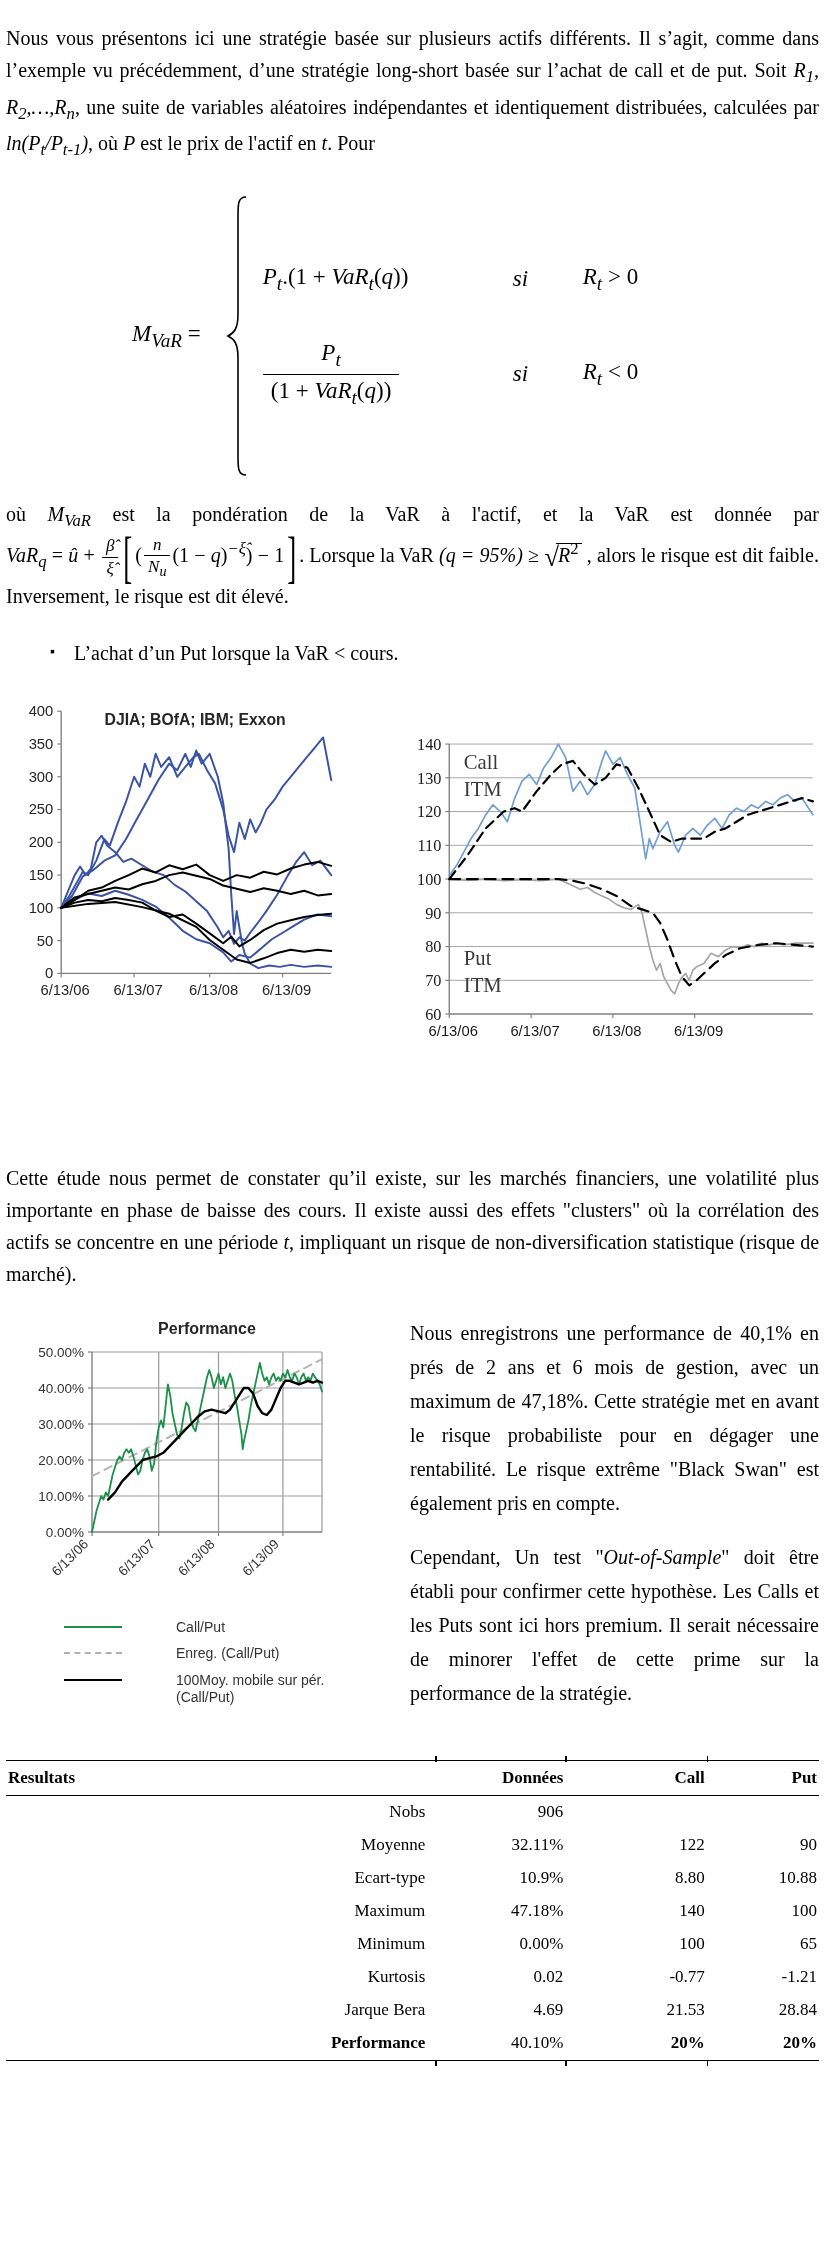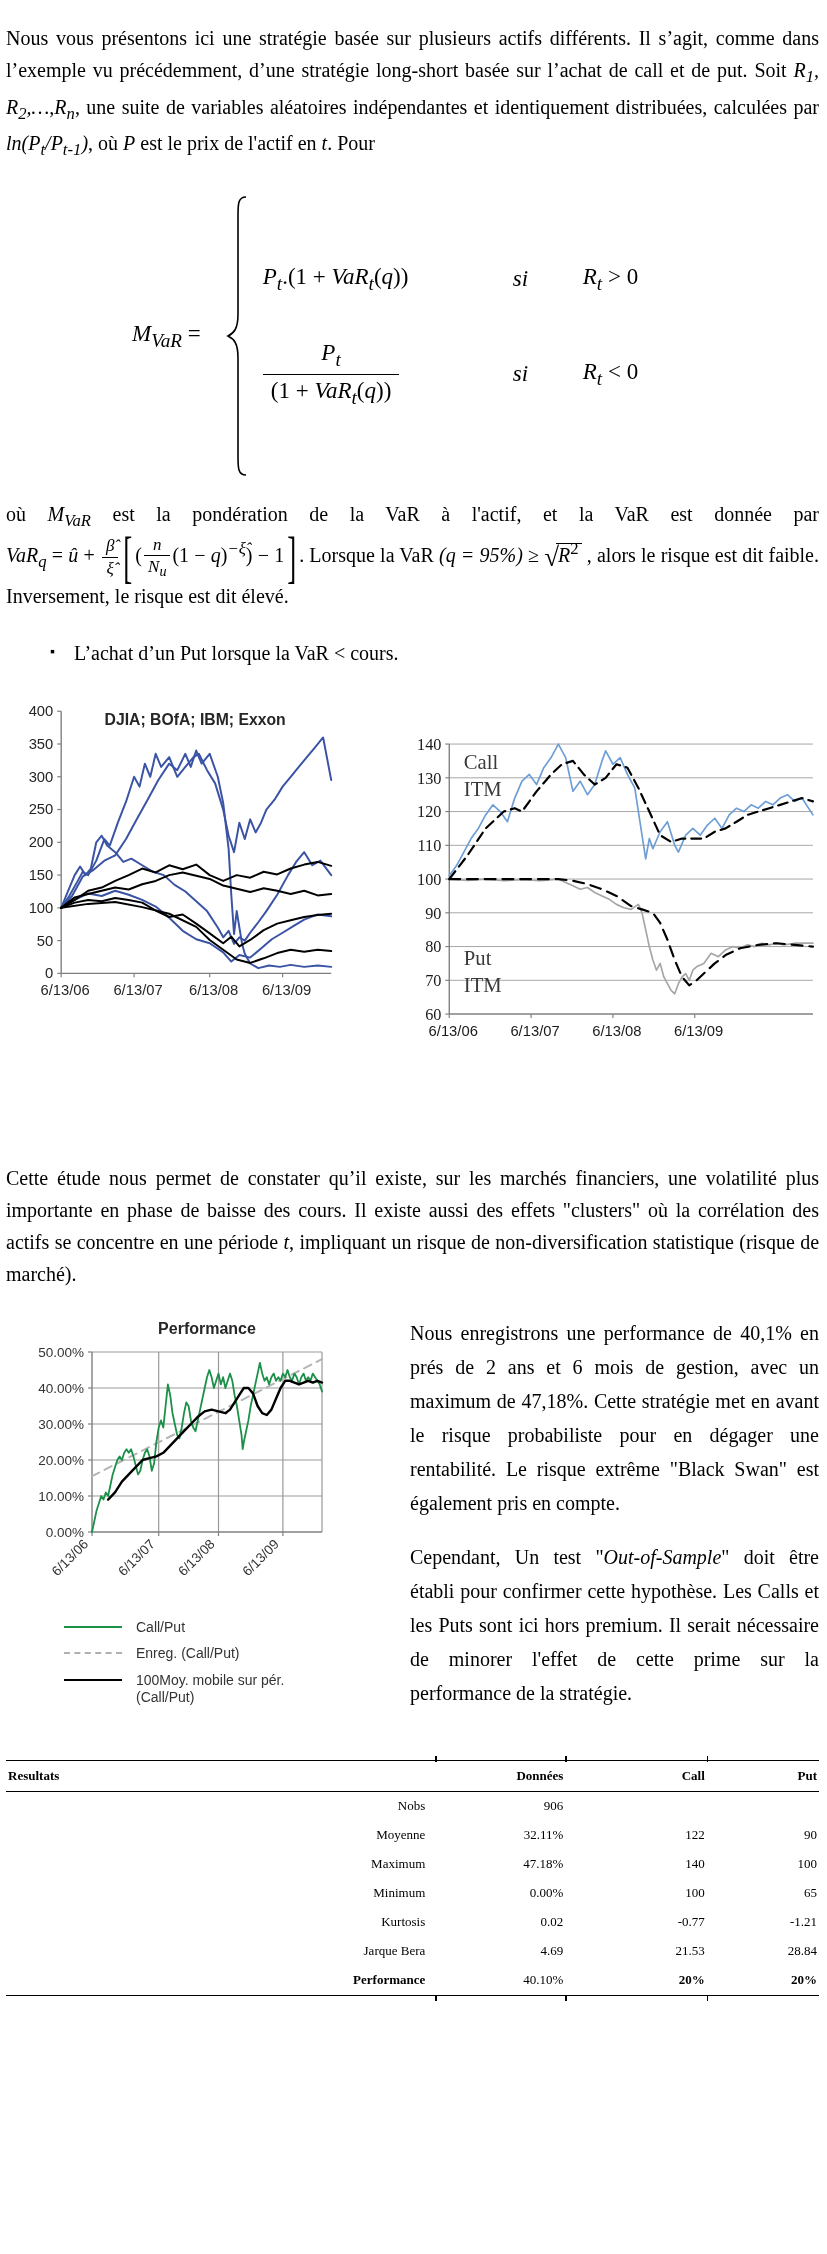--- a/index.html
+++ b/index.html
@@ -35,27 +35,27 @@
   .bullets li::before{content:"▪";position:absolute;left:0;top:2px;font-size:14px;}
   
   .charts-row{display:flex;align-items:flex-start;margin:14px 0 0 0;}
   svg.chart{display:block;}
   .chart2{margin-top:3px;}
   .para-etude{margin-top:94px;margin-bottom:10px;}
   .perf-section{margin-top:26px;}
   .perf-left{float:left;width:404px;}
   .rc{line-height:1.7;margin-bottom:20px;}
   .legend{margin:4px 0 0 58px;font-family:"Liberation Sans",sans-serif;font-size:14px;color:#333;}
-  .legend-row{display:flex;align-items:flex-start;margin:9px 0;}
+  .legend-row{display:flex;align-items:flex-start;margin:9px 0;gap:40px;}
   .legend-sample{flex:0 0 58px;margin:7px 14px 0 0;}
   .legend-label{max-width:178px;line-height:1.25;}
   .clear{clear:both;}
   
   .table-wrap{position:relative;margin-top:30px;}
-  table{width:100%;border-collapse:collapse;font-size:13px;}
+  table{width:100%;border-collapse:collapse;font-size:17px;}
   thead th{border-top:1.6px solid #000;border-bottom:1.6px solid #000;font-weight:bold;
            padding:7px 2px;text-align:right;}
   thead th.left{text-align:left;}
   tbody td{padding:6.5px 2px;text-align:right;}
   tbody td:first-child{padding-right:10px;}
   tbody tr:last-child td{border-bottom:1.6px solid #000;}
   .colmark{position:absolute;width:1.4px;height:6px;background:#000;}
   .colmark.top{top:-4px;}
   .colmark.bot{bottom:-5px;}
 </style>
@@ -280,20 +280,26 @@
             <td></td>
             <td></td>
           </tr>
           <tr>
             <td>Moyenne</td>
             <td>32.11%</td>
             <td>122</td>
             <td>90</td>
           </tr>
           <tr>
+            <td>Ecart-type</td>
+            <td>10.9%</td>
+            <td>8.80</td>
+            <td>10.88</td>
+          </tr>
+          <tr>
             <td>Maximum</td>
             <td>47.18%</td>
             <td>140</td>
             <td>100</td>
           </tr>
           <tr>
             <td>Minimum</td>
             <td>0.00%</td>
             <td>100</td>
             <td>65</td>

